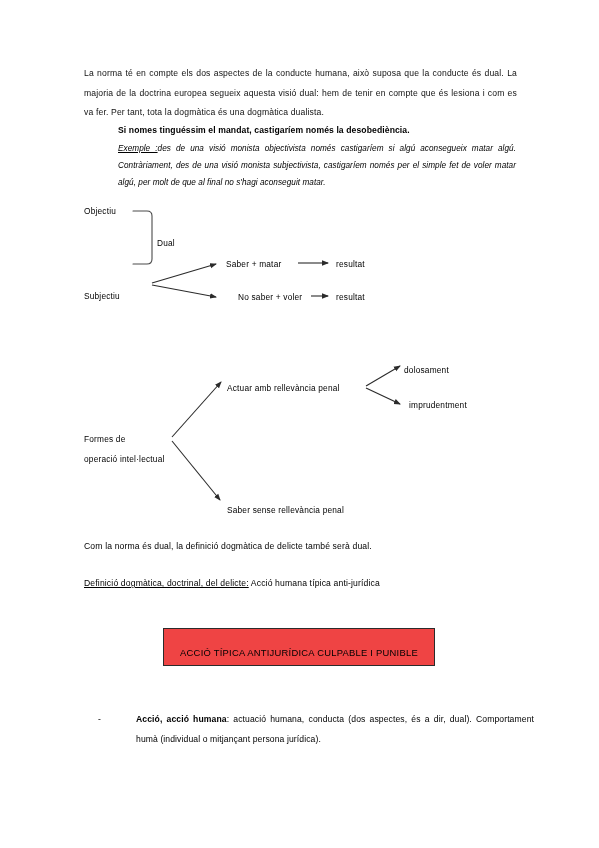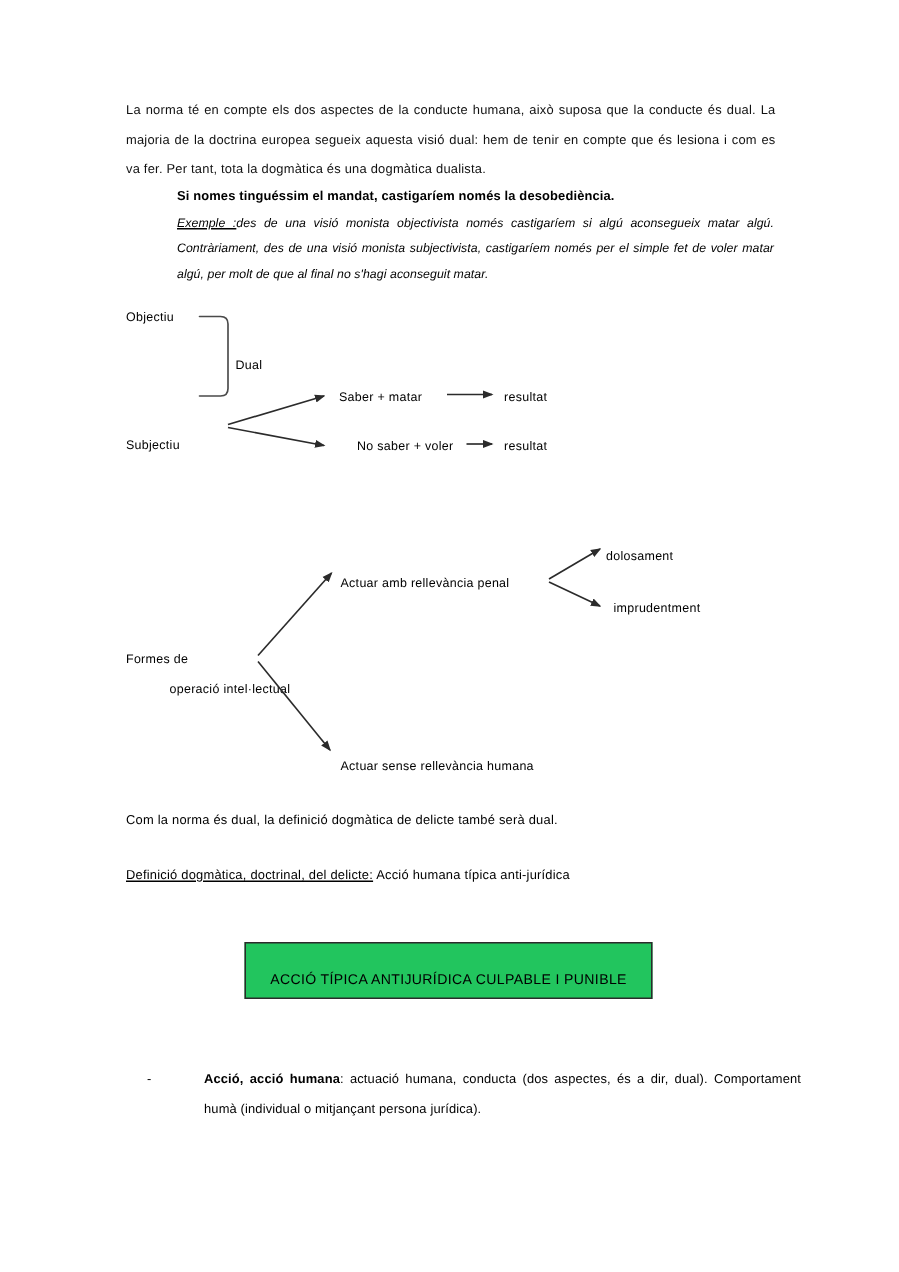--- a/index.html
+++ b/index.html
@@ -82,21 +82,21 @@
     width: 599px;
     height: 848px;
     pointer-events: none;
   }
 
   
   .headline-box {
     position: absolute;
     box-sizing: border-box;
     border: 1.4px solid #2b2b2b;
-    background: #22c55e;
+    background: #ef4444;
     display: flex;
     align-items: flex-end;
     justify-content: center;
   }
   .headline-box .headline-text {
     font-size: 9.4px;
     letter-spacing: 0.25px;
     padding-bottom: 7px;
     white-space: nowrap;
   }
@@ -147,25 +147,25 @@
   <div class="dlabel" style="left:226px; top:258px;">Saber + matar</div>
 
   <div class="dlabel" style="left:226px; top:291px;margin-left:12px;">No saber + voler</div>
 
   <div class="dlabel" style="left:336px; top:258px;">resultat</div>
 
   <div class="dlabel" style="left:336px; top:291px;">resultat</div>
 
   <div class="dlabel" style="left:84px; top:433px;">Formes de</div>
 
-  <div class="dlabel" style="left:84px; top:453px;margin-left:29px;">operació intel·lectual</div>
+  <div class="dlabel" style="left:84px; top:453px;">operació intel·lectual</div>
 
   <div class="dlabel" style="left:227px; top:382px;">Actuar amb rellevància penal</div>
 
-  <div class="dlabel" style="left:227px; top:504px;">Actuar sense rellevància humana</div>
+  <div class="dlabel" style="left:227px; top:504px;">Saber sense rellevància penal</div>
 
   <div class="dlabel" style="left:404px; top:364px;">dolosament</div>
 
   <div class="dlabel" style="left:409px; top:399px;">imprudentment</div>
 
   <svg class="diagram-svg" viewBox="0 0 599 848">
     <defs>
       <marker id="ah" markerWidth="7" markerHeight="7" refX="6" refY="3" orient="auto" markerUnits="userSpaceOnUse">
         <path d="M0,0.3 L7,3 L0,5.7 Z" fill="#2b2b2b"></path>
       </marker>

